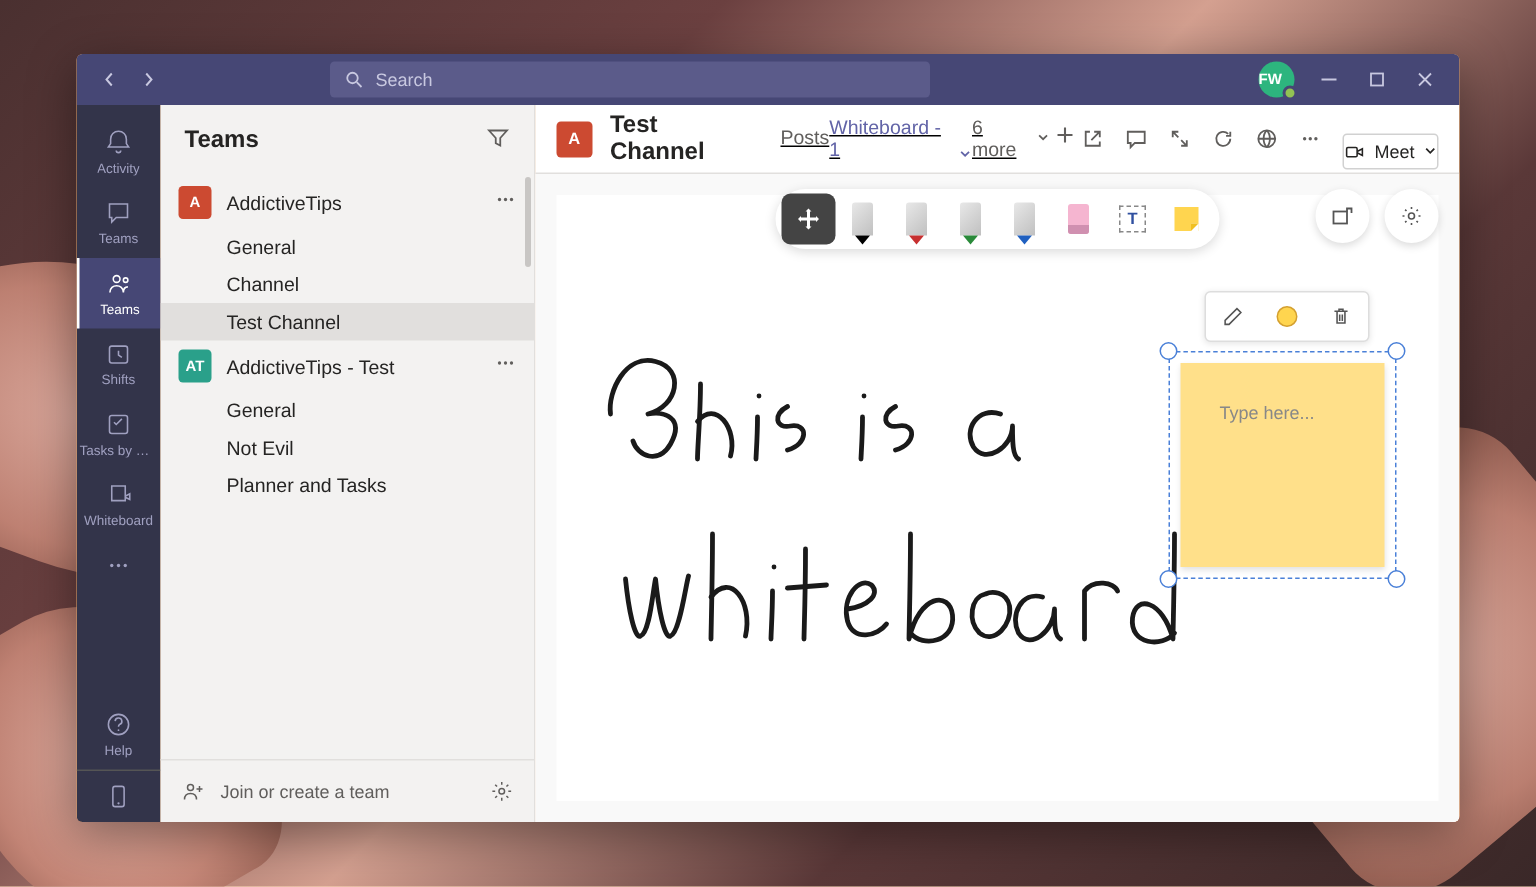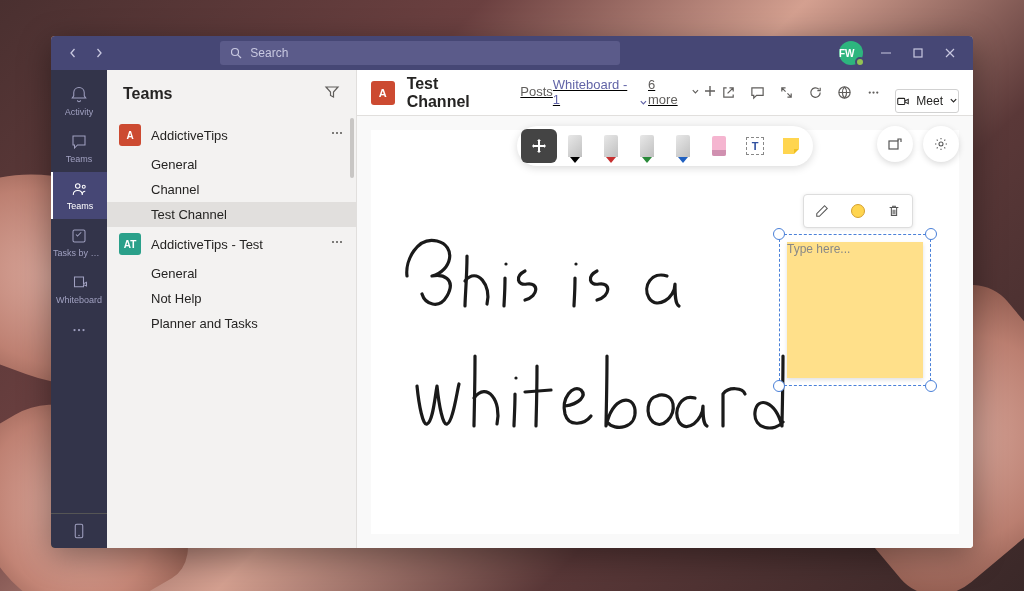--- a/index.html
+++ b/index.html
@@ -96,21 +96,21 @@
 
   .note-toolbar{position:absolute;right:60px;top:78px;width:110px;height:34px;background:#fff;border:1px solid #ddd;border-radius:4px;box-shadow:0 1px 4px rgba(0,0,0,0.1);display:flex;align-items:center;justify-content:space-around;}
   .nt-btn{cursor:pointer;color:#555;display:flex;align-items:center;}
   .nt-color{width:14px;height:14px;border-radius:50%;background:#ffd54f;border:1px solid #d4a030;}
 
   .sticky-note-wrap{position:absolute;right:42px;top:118px;width:152px;height:152px;}
   .selection-border{position:absolute;inset:0;border:1px dashed #4a80d8;}
   .sel-handle{position:absolute;width:12px;height:12px;background:#fff;border:1.5px solid #4a80d8;border-radius:50%;}
   .sh-tl{top:-6px;left:-6px;} .sh-tr{top:-6px;right:-6px;}
   .sh-bl{bottom:-6px;left:-6px;} .sh-br{bottom:-6px;right:-6px;}
-  .sticky-note{position:absolute;left:8px;top:8px;right:8px;bottom:8px;background:#ffe08a;box-shadow:0 2px 4px rgba(0,0,0,0.12);padding:0;font-size:12px;color:#888;}
+  .sticky-note{position:absolute;left:8px;top:8px;right:8px;bottom:8px;background:#ffe08a;box-shadow:0 2px 4px rgba(0,0,0,0.12);padding:26px;font-size:12px;color:#888;}
 </style>
 </head>
 <body>
 
 <div class="flower-bg">
   <div class="petal p1"></div>
     <div class="petal p2"></div>
     <div class="petal p3"></div>
 </div>
 
@@ -176,39 +176,54 @@
       <div class="rail-item active">
         <svg viewBox="0 0 24 24">
             <circle cx="9" cy="8" r="3" stroke="currentColor" fill="none" stroke-width="1.4"></circle>
             <circle cx="17" cy="9" r="2" stroke="currentColor" fill="none" stroke-width="1.4"></circle>
             <path d="M3 20 c0-4 3-6 6-6 s6 2 6 6 M15 20 c0-3 1.5-5 4-5" stroke="currentColor" fill="none" stroke-width="1.4"></path>
           </svg>
         <span class="ri-label">Teams</span>
       </div>
       <div class="rail-item">
         <svg viewBox="0 0 24 24">
+            <rect x="4" y="5" width="16" height="15" rx="2" stroke="currentColor" fill="none" stroke-width="1.4"></rect>
+            <path d="M12 9 v4 l3 2" stroke="currentColor" fill="none" stroke-width="1.4"></path>
+          </svg>
+        <span class="ri-label">Shifts</span>
+      </div>
+      <div class="rail-item">
+        <svg viewBox="0 0 24 24">
             <rect x="4" y="4" width="16" height="16" rx="2" stroke="currentColor" fill="none" stroke-width="1.4"></rect>
             <path d="M8 10 l2 2 l5-5" stroke="currentColor" fill="none" stroke-width="1.4"></path>
           </svg>
         <span class="ri-label">Tasks by Pla...</span>
       </div>
       <div class="rail-item">
         <svg viewBox="0 0 24 24">
             <path d="M6 4 h12 v9 l4 -2 v5 l-4 -2 v3 h-12 Z" stroke="currentColor" fill="none" stroke-width="1.4"></path>
           </svg>
         <span class="ri-label">Whiteboard</span>
       </div>
       <div class="rail-item">
         <svg viewBox="0 0 24 24">
             <circle cx="6" cy="12" r="1.5" fill="currentColor"></circle>
             <circle cx="12" cy="12" r="1.5" fill="currentColor"></circle>
             <circle cx="18" cy="12" r="1.5" fill="currentColor"></circle>
           </svg>
       </div>
       <div class="rail-spacer"></div>
+      <div class="rail-item">
+        <svg viewBox="0 0 24 24">
+            <circle cx="12" cy="12" r="9" stroke="currentColor" fill="none" stroke-width="1.4"></circle>
+            <path d="M9 9 a3 3 0 1 1 4 3 c-1 0.6 -1 1 -1 2" stroke="currentColor" fill="none" stroke-width="1.4"></path>
+            <circle cx="12" cy="17" r="0.8" fill="currentColor"></circle>
+          </svg>
+        <span class="ri-label">Help</span>
+      </div>
       <div class="rail-item" style="border-top:1px solid #555;">
         <svg viewBox="0 0 24 24">
             <rect x="7" y="3" width="10" height="18" rx="2" stroke="currentColor" fill="none" stroke-width="1.4"></rect>
             <circle cx="12" cy="18" r="1" fill="currentColor"></circle>
           </svg>
       </div>
     </div>
 
     <div class="teams-panel">
       <div class="tp-header">
@@ -246,22 +261,34 @@
           <div class="team-name">AddictiveTips - Test</div>
           <div class="team-more">
             <svg width="14" height="14" viewBox="0 0 14 14">
                 <circle cx="3" cy="7" r="1.1" fill="currentColor"></circle>
                 <circle cx="7" cy="7" r="1.1" fill="currentColor"></circle>
                 <circle cx="11" cy="7" r="1.1" fill="currentColor"></circle>
               </svg>
           </div>
         </div>
         <div class="channel-row">General</div>
-        <div class="channel-row">Not Help</div>
+        <div class="channel-row">Not Evil</div>
         <div class="channel-row">Planner and Tasks</div>
+      </div>
+      <div class="tp-footer">
+        <svg width="16" height="16" viewBox="0 0 16 16" style="color:#605e5c">
+            <circle cx="6" cy="5" r="2" stroke="currentColor" fill="none"></circle>
+            <path d="M2 13 c0-3 2-4 4-4 s4 1 4 4" stroke="currentColor" fill="none"></path>
+            <path d="M12 4 v4 M10 6 h4" stroke="currentColor"></path>
+          </svg>
+        <span class="foot-label">Join or create a team</span>
+        <svg width="15" height="15" viewBox="0 0 24 24" style="color:#605e5c;cursor:pointer">
+            <circle cx="12" cy="12" r="3" stroke="currentColor" fill="none" stroke-width="1.6"></circle>
+            <path d="M12 2 v3 M12 19 v3 M2 12 h3 M19 12 h3 M5 5 l2 2 M17 17 l2 2 M19 5 l-2 2 M5 19 l2-2" stroke="currentColor" stroke-width="1.6"></path>
+          </svg>
       </div>
     </div>
 
     <div class="main">
       <div class="channel-header">
         <div class="ch-avatar">
             <span>A</span>
           </div>
         <div class="ch-title">Test Channel</div>
         <div class="ch-tabs">

